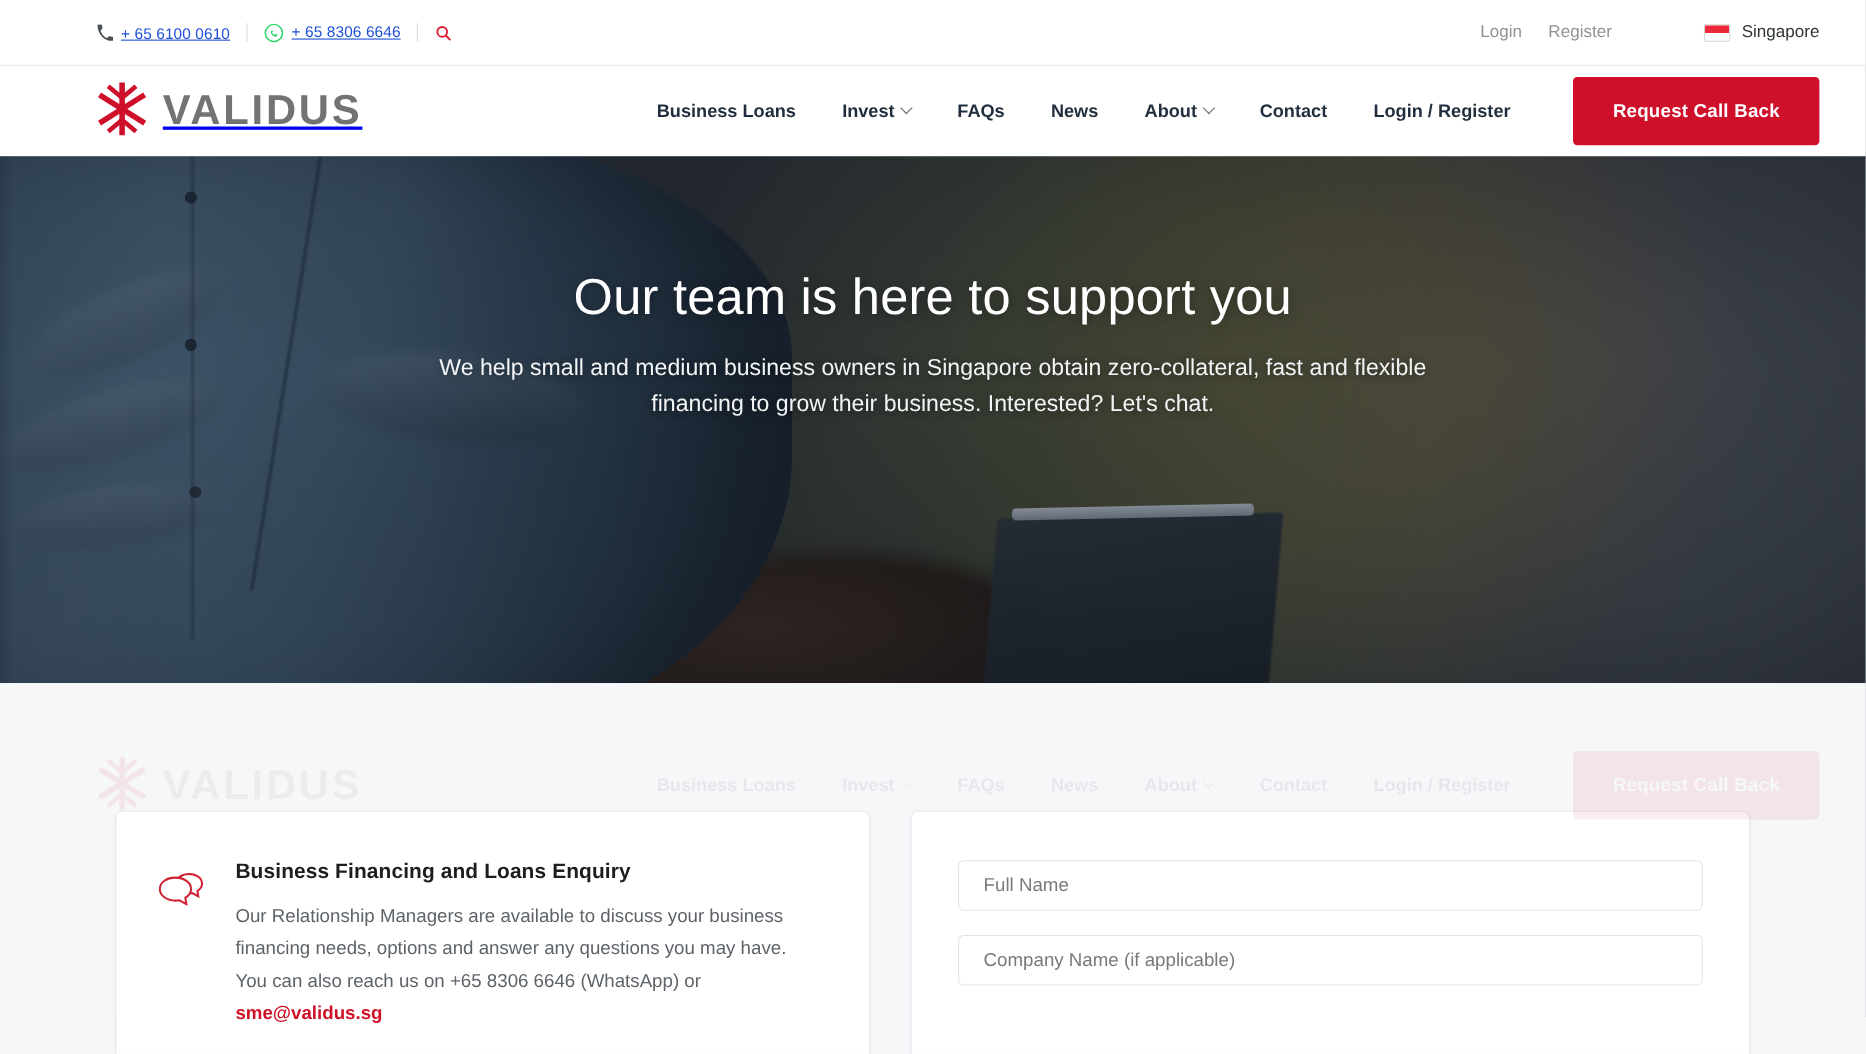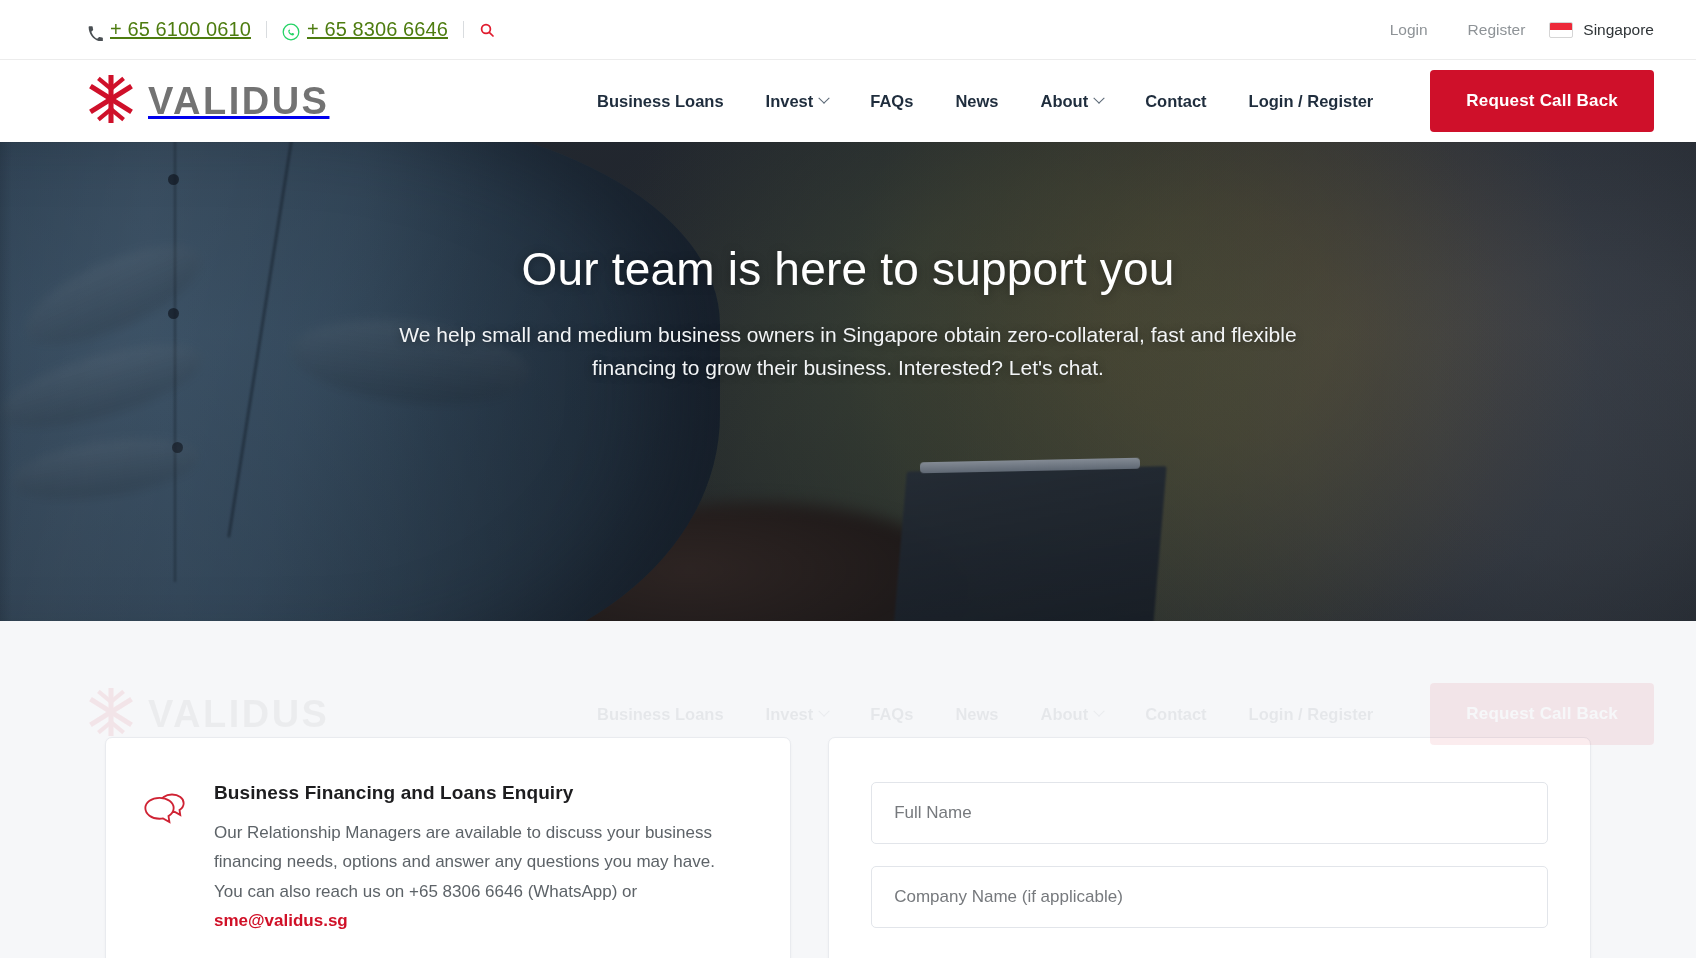--- a/index.html
+++ b/index.html
@@ -21,46 +21,46 @@
     display: flex;
     align-items: center;
     justify-content: space-between;
     padding: 0 42px 0 88px;
     position: relative;
     z-index: 40;
   }
   .topbar-left { display: flex; align-items: center; }
   .contact-chunk {
     display: flex;
-    align-items: flex-end;
+    align-items: flex-start;
     gap: 7px;
-    font-size: 20px;
-    color: #4d7c0f;
+    font-size: 14px;
+    color: #1d4ed8;
     letter-spacing: .1px;
   }
   .tb-divider {
     width: 1px;
     height: 17px;
     background: #d9dcdf;
     margin: 0 15px;
   }
   .tb-ico { display: inline-flex; align-items: center; }
   .topbar-right { display: flex; align-items: center; }
   .tb-link {
     font-size: 15.5px;
     color: #8e9397;
     text-decoration: none;
-    margin-left: 40px;
+    margin-left: 24px;
     cursor: pointer;
   }
   .locale {
     display: flex;
     align-items: center;
     gap: 10px;
-    margin-left: 24px;
+    margin-left: 84px;
     font-size: 15.5px;
     color: #2f3437;
     cursor: pointer;
     justify-content: center;
   }
   .flag {
     width: 24px; height: 16px;
     border: 1px solid #d5d5d5;
     border-radius: 2px;
     overflow: hidden;
@@ -314,21 +314,21 @@
   }
   .form-title {
     font-size: 38px;
     font-weight: 400;
     color: #1d1d1f;
     letter-spacing: -.2px;
     margin-bottom: 30px;
   }
   .field {
     width: 100%;
-    height: 62px;
+    height: 46px;
     border: 1px solid #e2e5ea;
     border-radius: 5px;
     background: #ffffff;
     font-size: 17px;
     color: #6d7277;
     padding: 0 22px;
     outline: none;
     margin-bottom: 22px;
     font-family: "Liberation Sans", sans-serif;
   }

